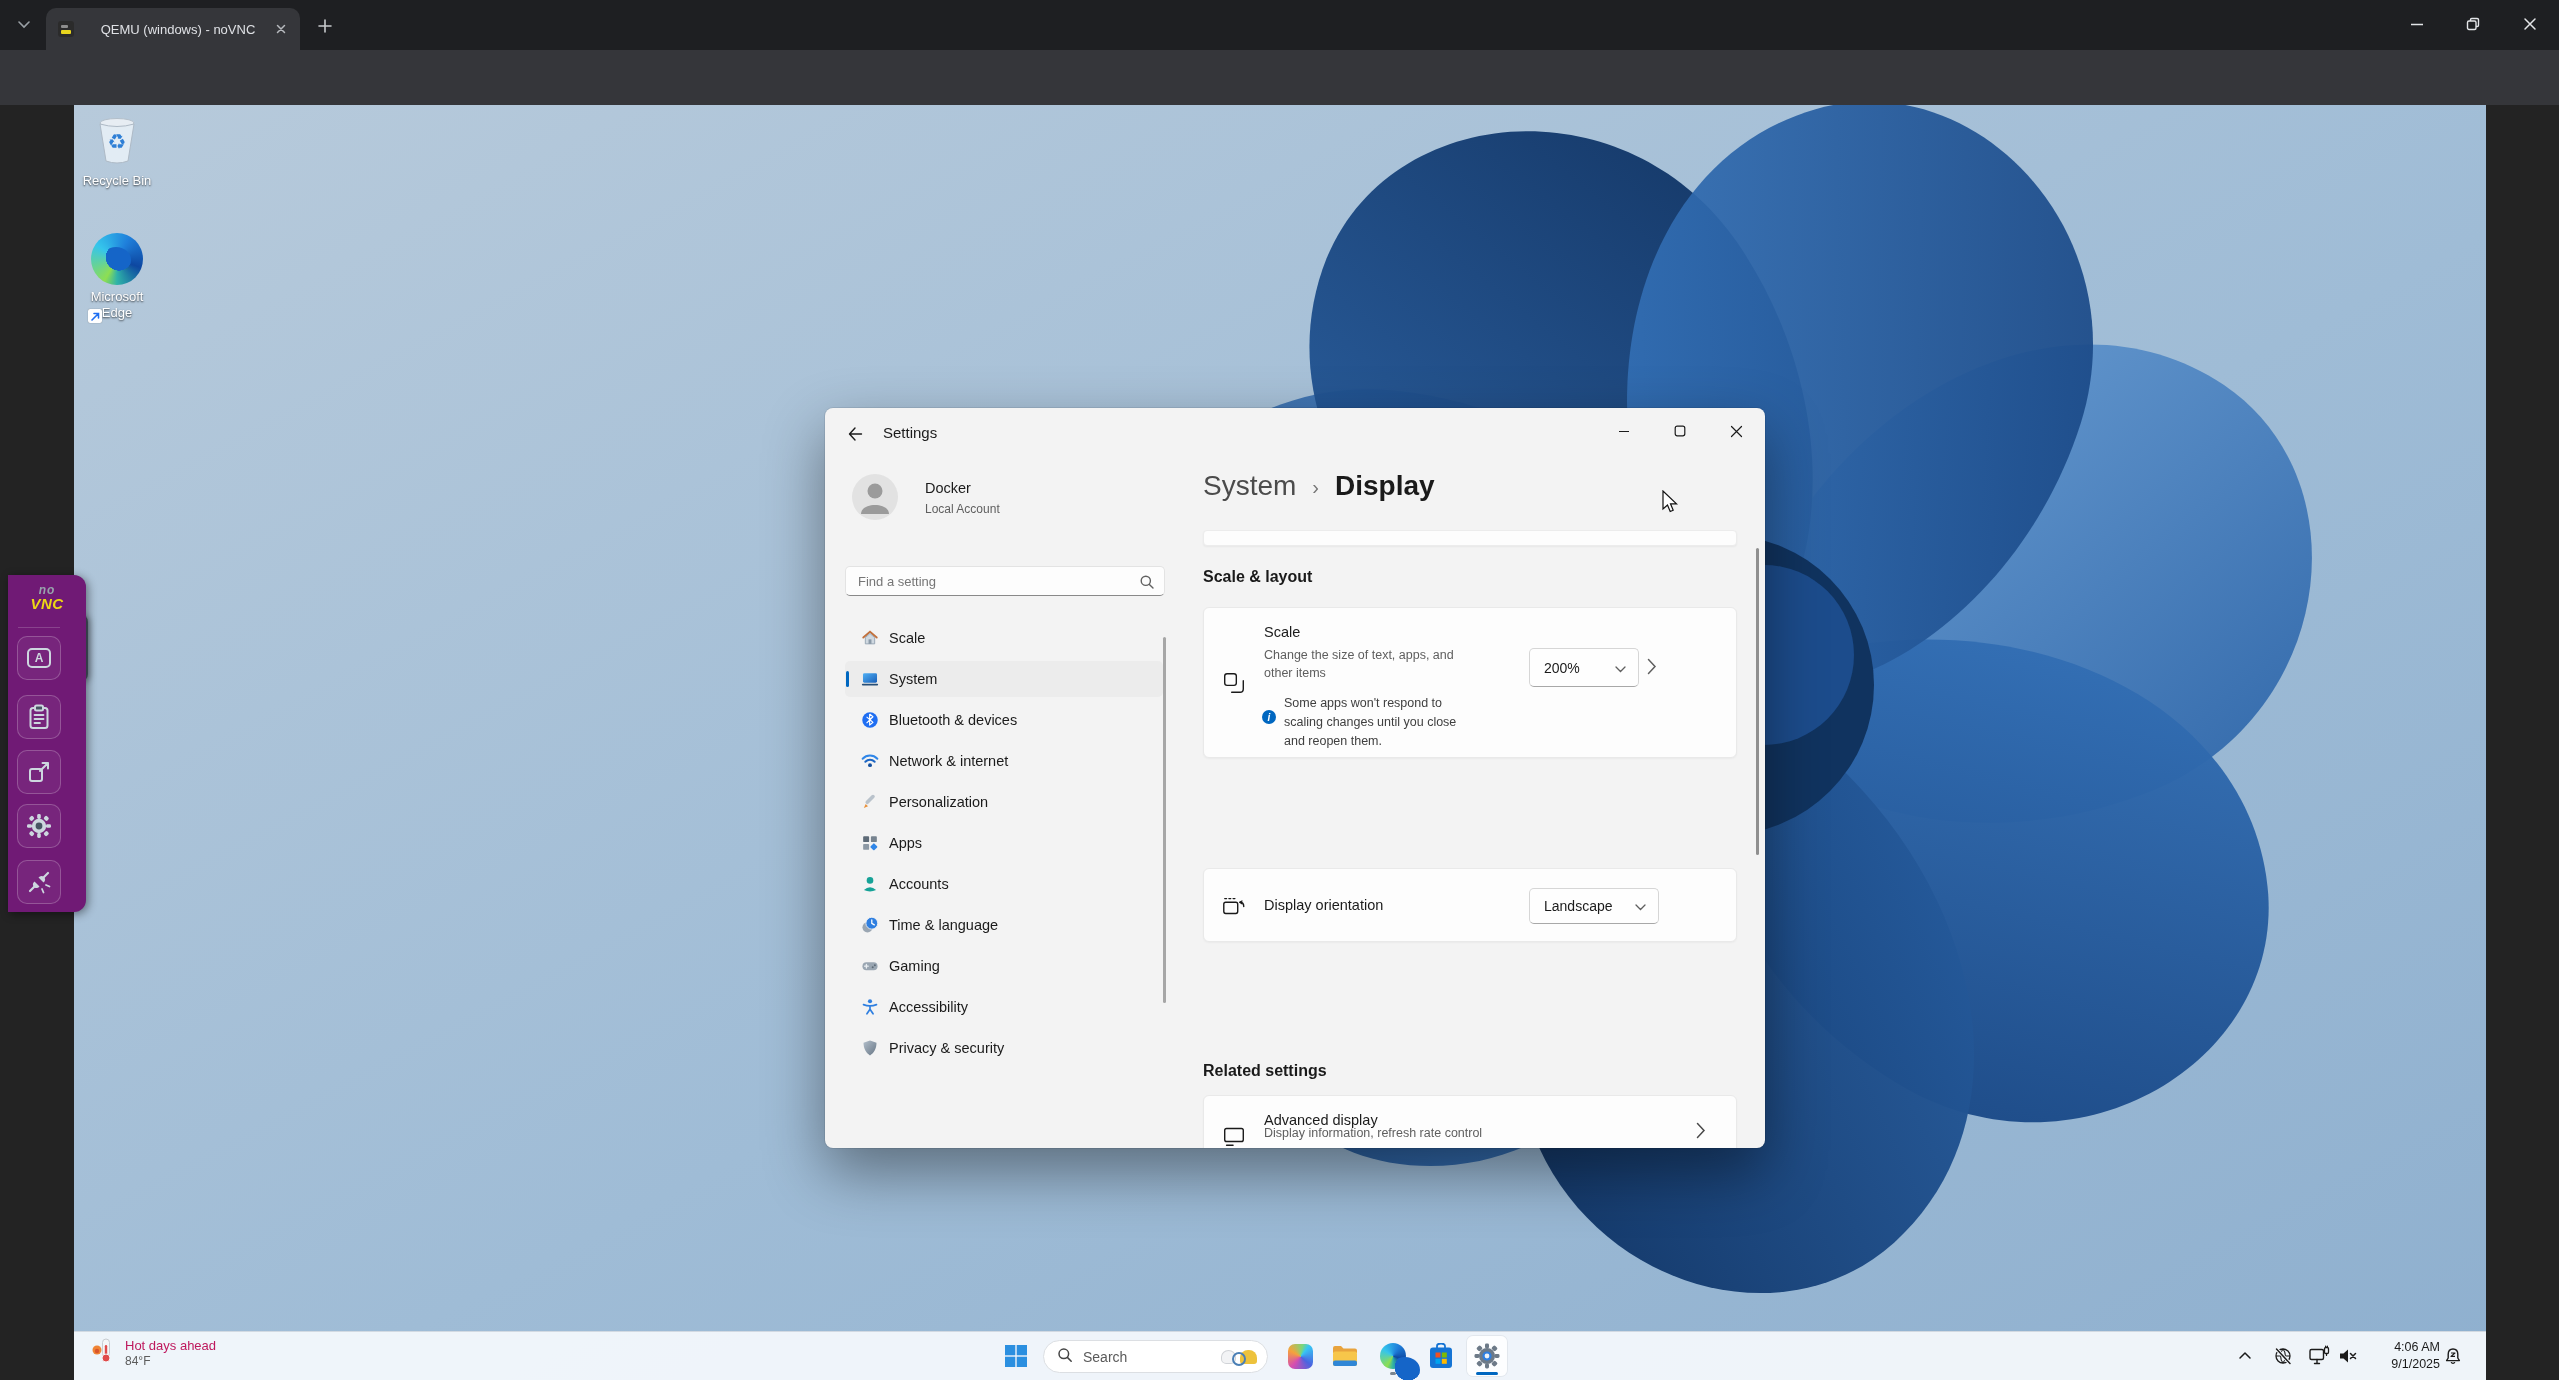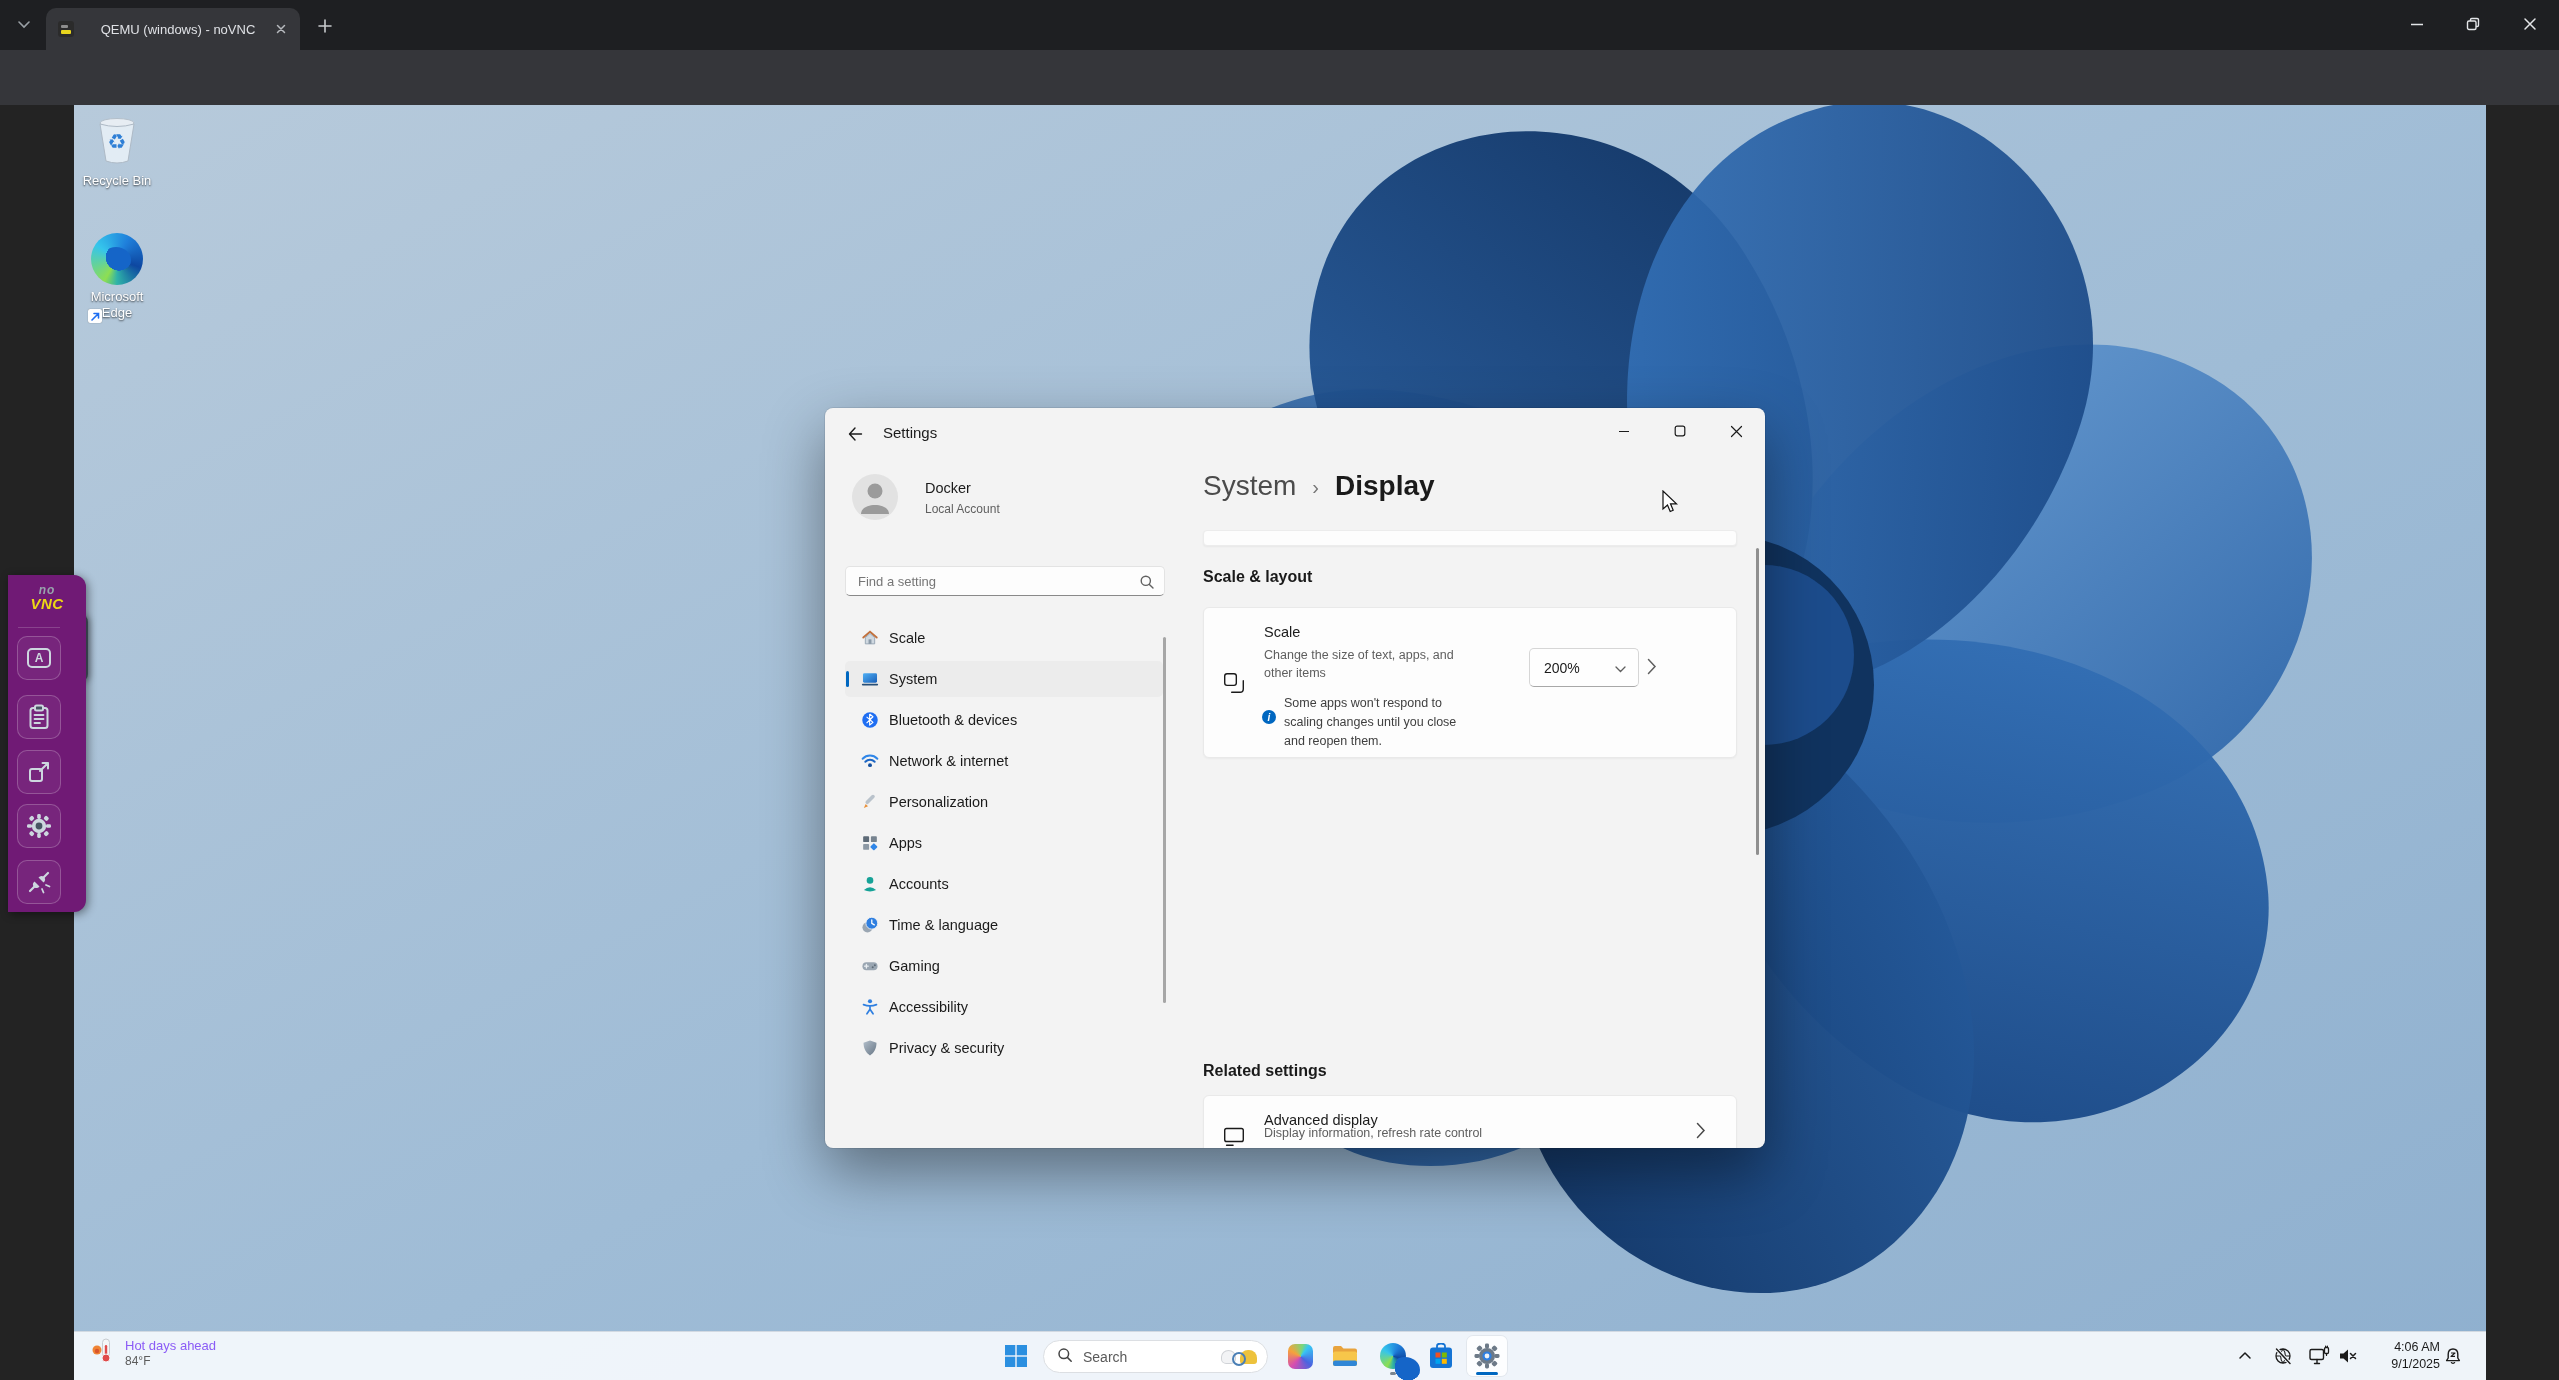--- a/index.html
+++ b/index.html
@@ -114,21 +114,21 @@
   .drop .dv { font-size:14px; color:#1b1b1b; margin-left:14px; flex:1; }
   .drop .chev { margin-right:12px; }
   .rchev { position:absolute; font-size:0; }
   #content-scroll { position:absolute; left:931px; top:140px; width:3px; height:307px; background:#8f8f8f; border-radius:2px; }
 
   
   #taskbar { position:absolute; left:0; top:1226px; width:2412px; height:49px;
     background:rgba(243,247,251,.96); border-top:1px solid rgba(110,125,140,.22); z-index:30; }
   #weather { position:absolute; left:16px; top:5px; display:flex; align-items:center; }
   #weather .wtxt { margin-left:9px; }
-  #weather .l1 { font-size:13px; color:#8b5cf6; line-height:16px; }
+  #weather .l1 { font-size:13px; color:#be185d; line-height:16px; }
   #weather .l2 { font-size:12px; color:#5c5c5c; line-height:15px; }
   .ttile { position:absolute; top:4px; width:40px; height:40px; border-radius:6px; display:flex; align-items:center; justify-content:center; }
   .ttile.active { background:rgba(255,255,255,.85); box-shadow:0 0 0 1px rgba(0,0,0,.05); }
   .runline { position:absolute; bottom:1px; left:50%; transform:translateX(-50%); border-radius:2px; }
   #tb-search { position:absolute; left:969px; top:8px; width:225px; height:33px; background:#fff;
     border:1px solid #dcdfe3; border-radius:17px; display:flex; align-items:center; padding-left:13px; }
   #tb-search .stext { font-size:14px; color:#5a5a5a; margin-left:10px; flex:1; }
   .deco { display:flex; align-items:center; margin-right:10px; }
   .deco i { display:block; }
   .d-hat { width:15px; height:14px; background:#f2f3f5; border:1px solid #d0d3d7; border-radius:50% 50% 35% 35%; }
@@ -461,20 +461,37 @@
             <span class="chev"><svg width="11" height="7" viewBox="0 0 11 7">
                   <path d="M1 1 L5.5 5.5 L10 1" fill="none" stroke="#5f5f5f" stroke-width="1.3" stroke-linecap="round"></path>
                 </svg></span>
           </div>
           <span class="rchev" style="left:443px; top:50px;"><svg width="10" height="17" viewBox="0 0 10 17">
                 <path d="M1.5 1.5 L8 8.5 L1.5 15.5" fill="none" stroke="#5f5f5f" stroke-width="1.5" stroke-linecap="round"></path>
               </svg></span>
         </div>
 
 
+        <div class="card" style="top:460px; height:74px;">
+          <span class="cic" style="top:24px">
+            <svg width="26" height="26" viewBox="0 0 28 28">
+                <rect x="3" y="10" width="15" height="12" rx="2" fill="none" stroke="#1a1a1a" stroke-width="1.5"></rect>
+                <path d="M4 6 H6 M8.5 6 H10.5 M13 6 H15" stroke="#1a1a1a" stroke-width="1.4" stroke-linecap="round"></path>
+                <path d="M20.5 10 Q24.5 10 24.5 14.5" fill="none" stroke="#1a1a1a" stroke-width="1.5" stroke-linecap="round"></path>
+                <path d="M22.6 8.6 L20.2 10 L22.6 11.6" fill="none" stroke="#1a1a1a" stroke-width="1.4" stroke-linecap="round" stroke-linejoin="round"></path>
+              </svg>
+          </span>
+          <div class="ct" style="top:28px">Display orientation</div>
+          <div class="drop" style="left:325px; top:19px; width:130px; height:36px;">
+            <span class="dv">Landscape</span>
+            <span class="chev"><svg width="11" height="7" viewBox="0 0 11 7">
+                  <path d="M1 1 L5.5 5.5 L10 1" fill="none" stroke="#5f5f5f" stroke-width="1.3" stroke-linecap="round"></path>
+                </svg></span>
+          </div>
+        </div>
 
 
         <div class="sec-h" style="top:654px">Related settings</div>
 
         <div class="card" style="top:687px; height:90px;">
           <span class="cic" style="top:26px">
             <svg width="26" height="26" viewBox="0 0 28 28">
                 <rect x="4" y="7" width="20" height="14" rx="2" fill="none" stroke="#1a1a1a" stroke-width="1.5"></rect>
                 <path d="M6 25 H13" stroke="#1a1a1a" stroke-width="1.5" stroke-linecap="round"></path>
               </svg>

